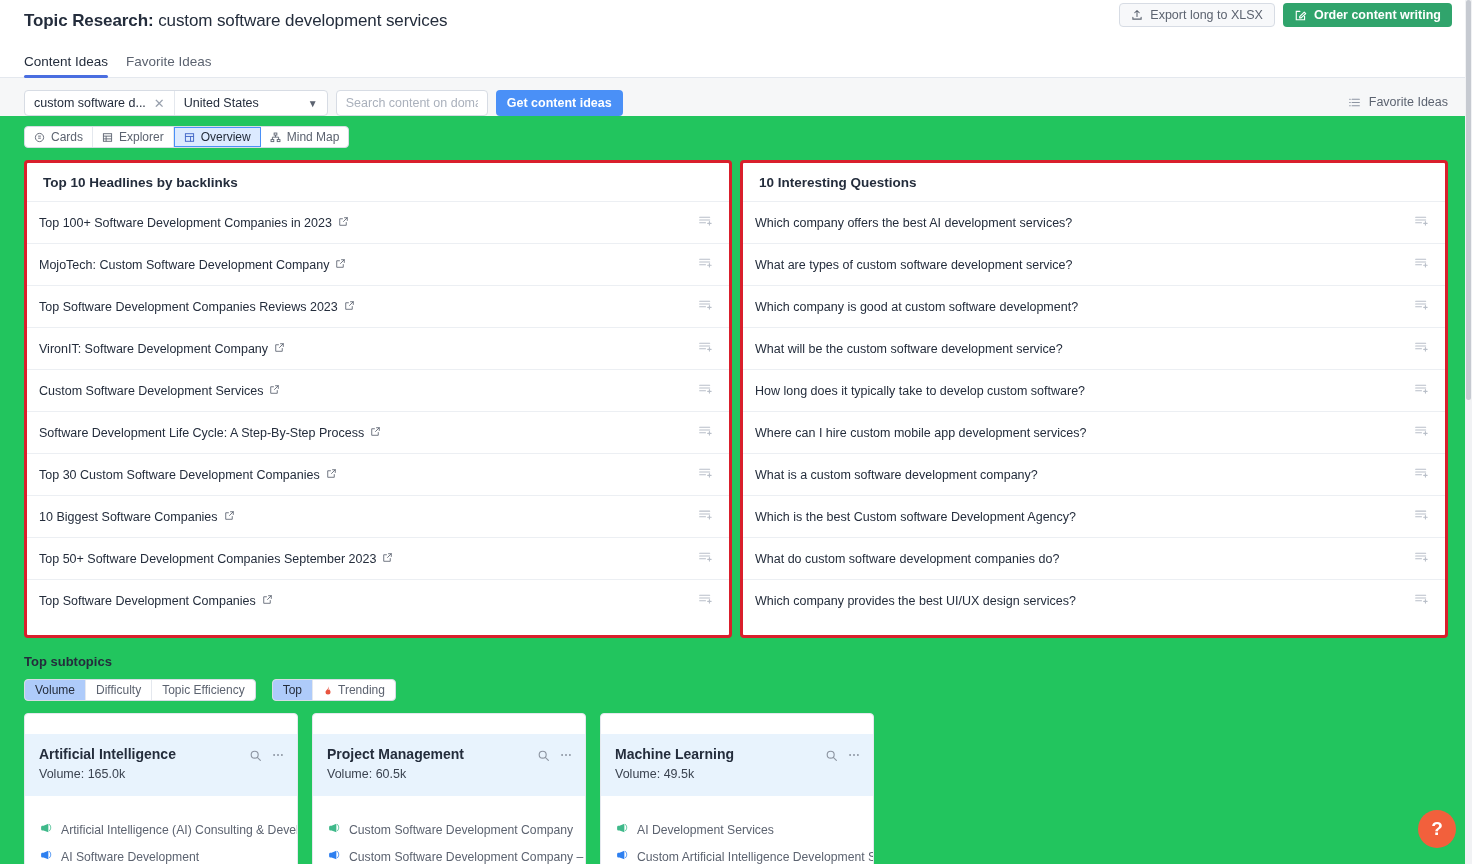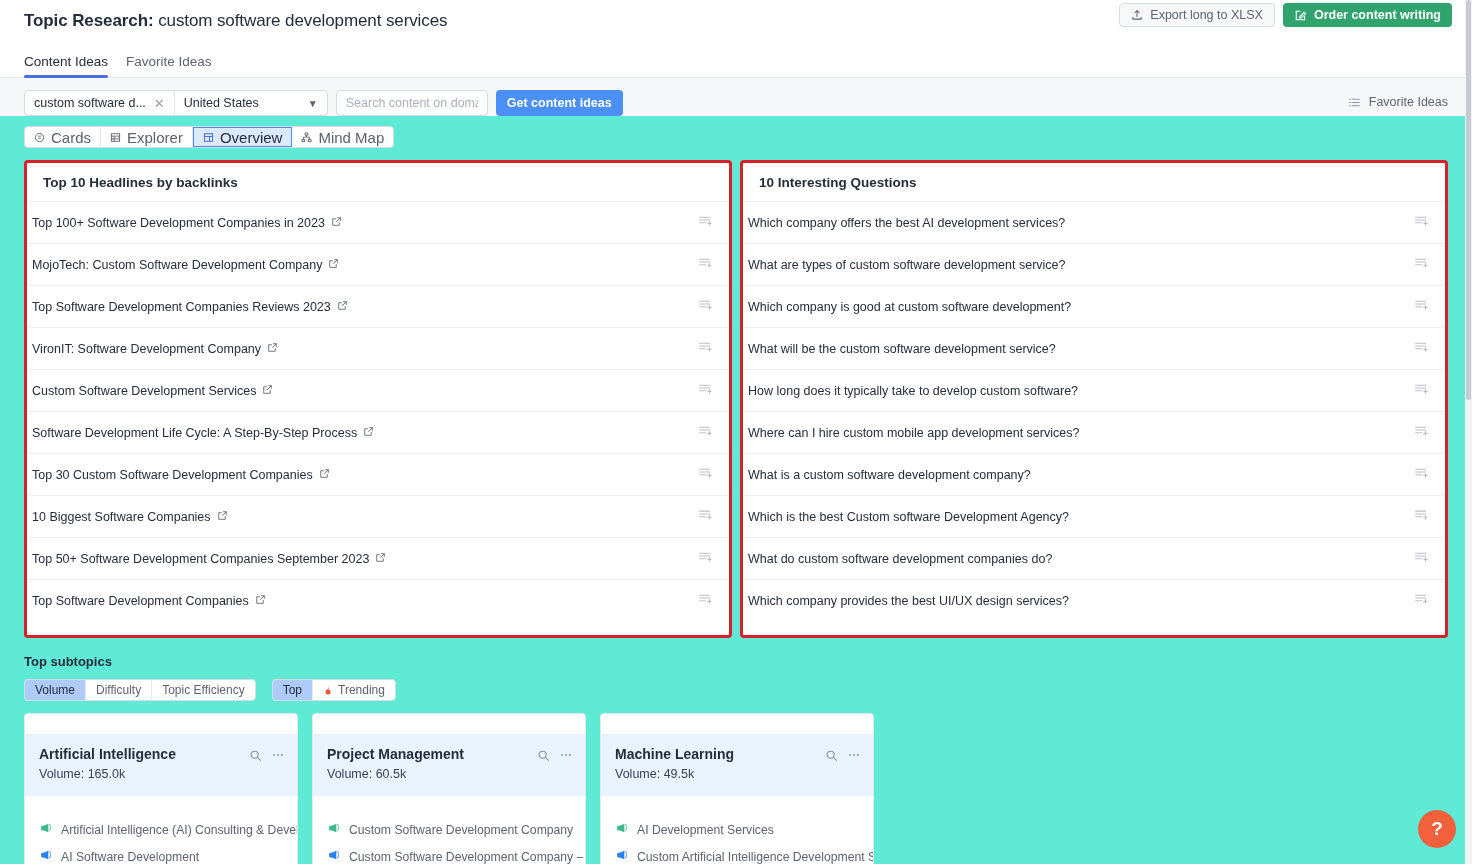--- a/index.html
+++ b/index.html
@@ -3,21 +3,21 @@
 <meta charset="utf-8">
 <style>
   * { box-sizing: border-box; margin: 0; padding: 0; }
   html, body {
     width: 1472px; height: 864px;
     font-family: "Liberation Sans", sans-serif;
     background: #f6f7f8;
     color: #242d3c;
     overflow: hidden;
   }
-  .page { position: relative; width: 1472px; height: 864px; background:#5eead4; }
+  .page { position: relative; width: 1472px; height: 864px; background:#22c55e; }
 
   
   .header {
     position: relative; height: 42px; background:#fff;
     display:flex; align-items:center; padding: 0 20px 0 24px;
   }
   .page-title { font-size: 17px; font-weight: 700; color:#242d3c; letter-spacing:-0.1px; }
   .page-title .topic { font-weight: 400; color:#242d3c; }
   .header-actions { position:absolute; right:20px; top:3px; display:flex; gap:8px; align-items:center; }
   .btn-export {
@@ -67,36 +67,36 @@
   }
   .fav-link {
     position:absolute; right:24px; top:17px; display:flex; align-items:center; gap:8px;
     font-size:12.5px; color:#5c6370; cursor:pointer;
   }
 
   
   .viewrow { padding: 10px 24px 0 24px; }
   .switcher { display:inline-flex; background:#fff; border:1px solid #d7dce4; border-radius:4px; overflow:hidden; height:22px; }
   .switcher .vbtn {
-    display:flex; align-items:center; gap:6px; padding:0 9px; font-size:15px; color:#5c6370;
+    display:flex; align-items:center; gap:6px; padding:0 9px; font-size:12px; color:#5c6370;
     border-right:1px solid #e4e8ee; cursor:pointer; height:100%;
   }
   .switcher .vbtn:last-child { border-right:none; }
   .switcher .vbtn.active { background:#dceaff; color:#242d3c; border:1px solid #4a90f7; }
 
   
   .panels { display:flex; gap:8px; padding: 12px 24px 0 24px; }
   .panel {
     flex:1; background:#fff; border:3px solid #d91f2c; border-radius:4px; overflow:hidden;
   }
   .panel-head { padding:12px 16px 11px 16px; font-size:13.5px; font-weight:700; color:#242d3c; border-bottom:1px solid #eceff3; }
   .rowlist { padding:0 0 14px 0; }
   .lrow {
     display:flex; align-items:center; justify-content:space-between;
-    padding: 11px 16px 11px 5px; border-bottom:1px solid #eceff3; min-height:36px;
+    padding: 11px 16px 11px 12px; border-bottom:1px solid #eceff3; min-height:36px;
   }
   .lrow:last-child { border-bottom:none; }
   .lrow .txt { font-size:12.5px; color:#242d3c; display:flex; align-items:center; gap:6px; }
   .ext { color:#5c6370; }
   .addicon { color:#b9bfc9; }
 
   
   .subtopics { padding: 16px 24px 0 24px; }
   .sub-title { font-size:13px; font-weight:700; color:#242d3c; margin-bottom:10px; }
   .filtergroups { display:flex; gap:16px; align-items:center; }

